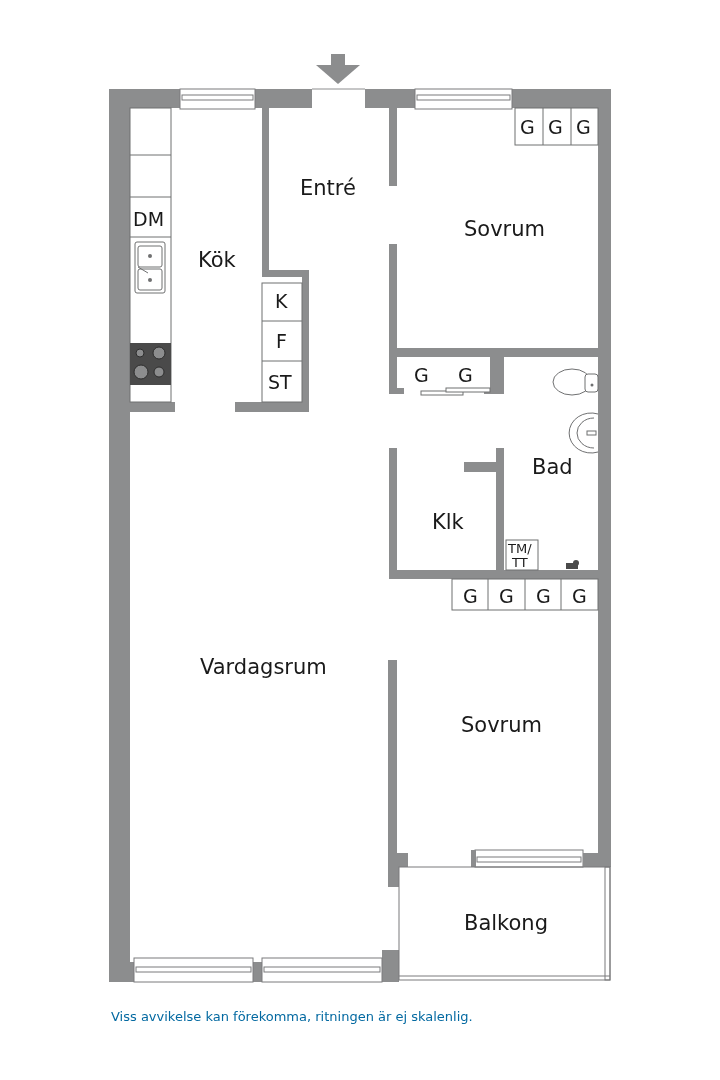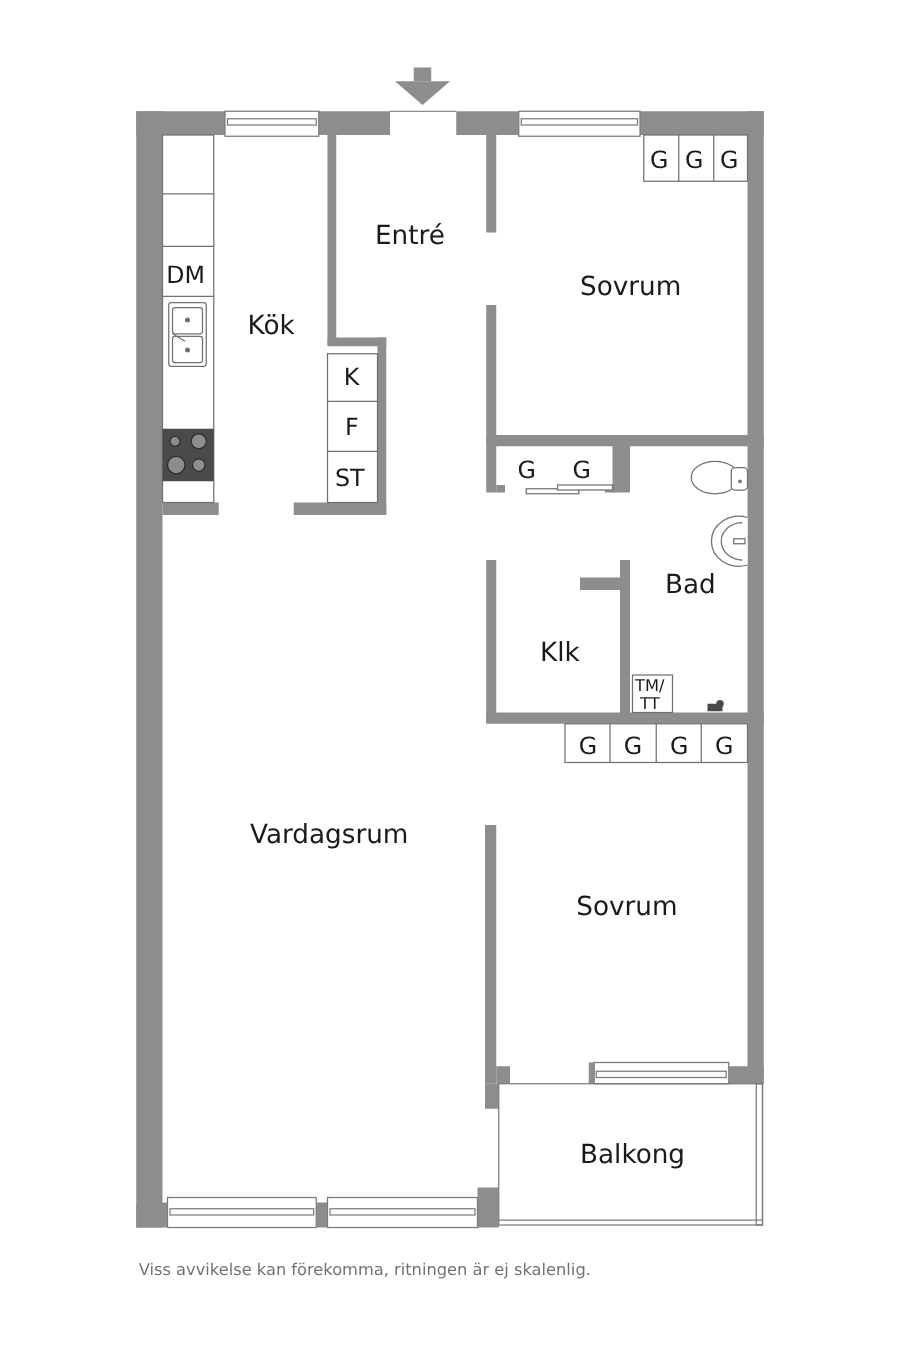--- a/index.html
+++ b/index.html
@@ -6,21 +6,21 @@
   body { width: 720px; height: 1080px; position: relative; overflow: hidden;
          font-family: "DejaVu Sans", "Liberation Sans", sans-serif; }
   #plan { position: absolute; left: 0; top: 0; width: 720px; height: 1080px; }
   .wall { fill: #8c8d8e; }
   .fix { fill: #ffffff; stroke: #6f7071; stroke-width: 1; }
   .lbl { font-family: "DejaVu Sans", "Liberation Sans", sans-serif; fill: #1a1a1a; }
   .room { font-size: 21px; }
   .small { font-size: 19px; }
   .tiny { font-size: 13px; }
   .win { fill: #ffffff; stroke: #7a7b7c; stroke-width: 1; }
-  .footer { position: absolute; left: 111px; top: 1009px; font-size: 13px; color: #737373;
+  .footer { position: absolute; left: 111px; top: 1009px; font-size: 13px; color: #0369a1;
             font-family: "DejaVu Sans", "Liberation Sans", sans-serif; }
 </style>
 </head>
 <body>
 
 <svg id="plan" viewBox="0 0 720 1080" xmlns="http://www.w3.org/2000/svg">
 
   <g>
     <rect x="331" y="54" width="14" height="11" class="wall"></rect>
     <polygon points="316,65 360,65 338,84" class="wall"></polygon>

